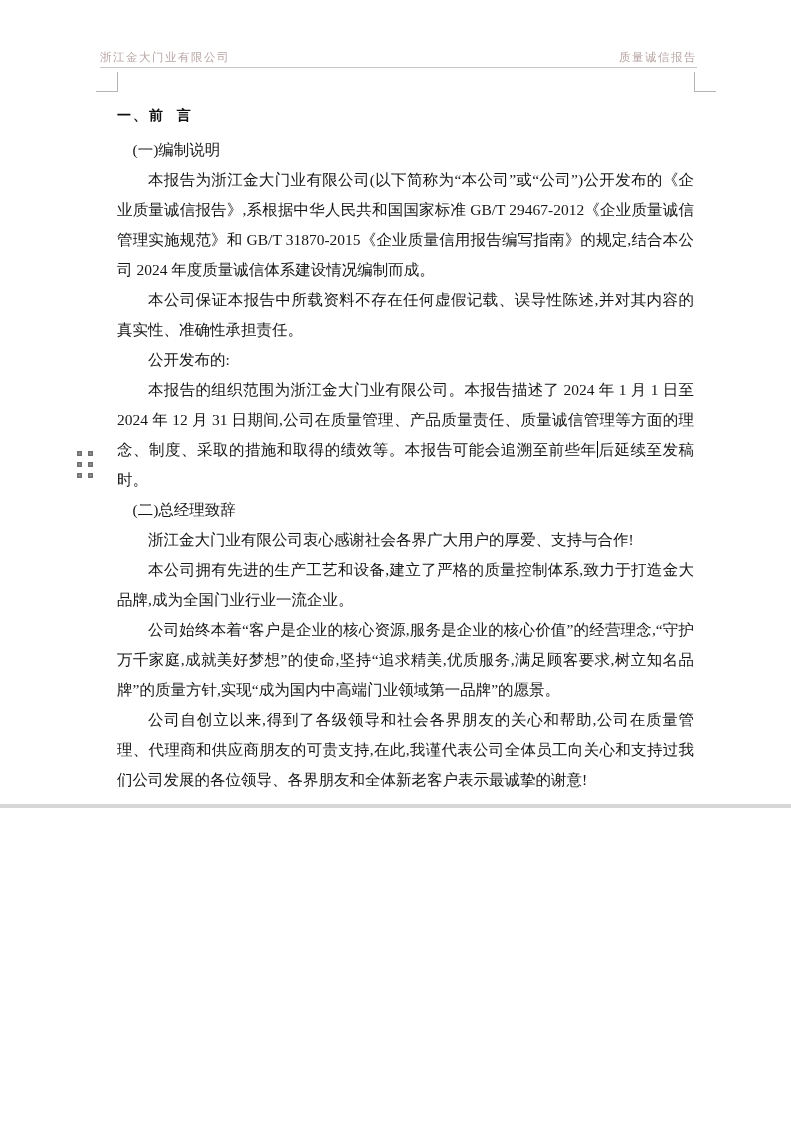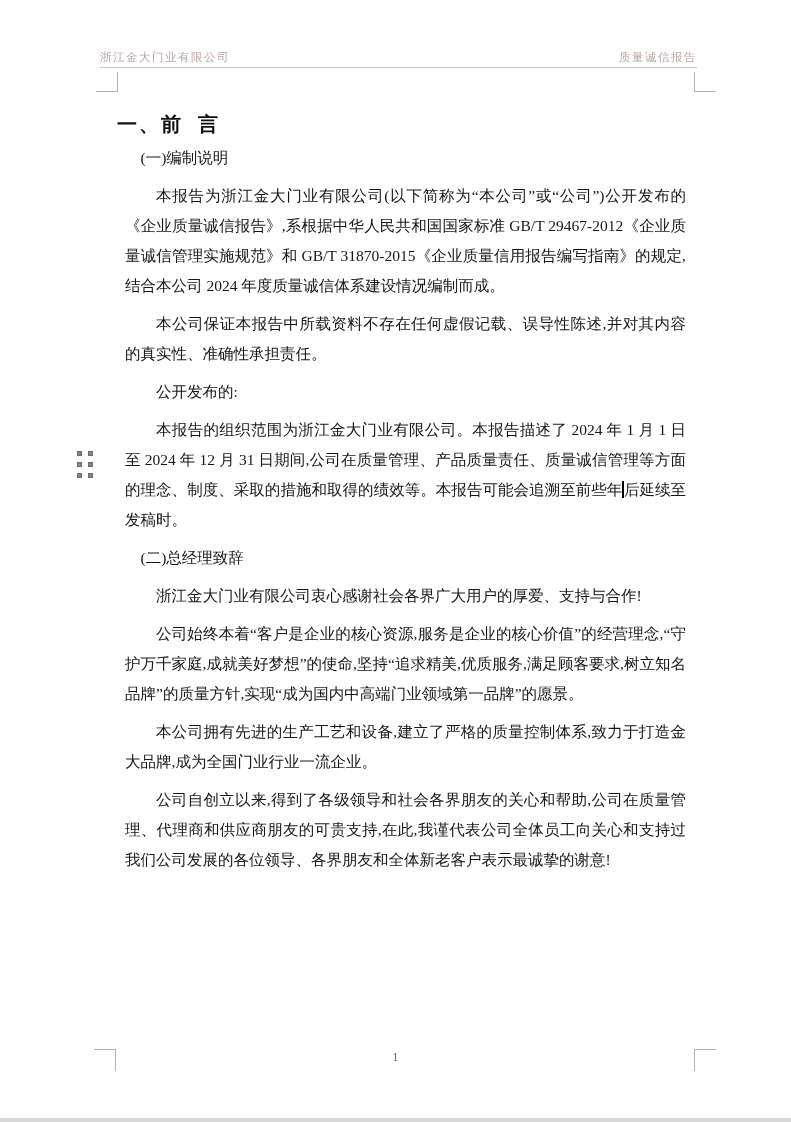--- a/index.html
+++ b/index.html
@@ -1,44 +1,44 @@
 <!DOCTYPE html>
 <html><head>
 <meta charset="utf-8">
 <style>
   html,body{margin:0;padding:0;background:#ffffff;}
   .page{
-    position:relative;width:791px;height:1122px;background:#ffffff;overflow:hidden;
+    position:relative;width:791px;height:808px;background:#ffffff;overflow:hidden;
     font-family:"Liberation Serif","DejaVu Serif",serif;color:#141414;
   }
   
   .doc-header{
     position:absolute;left:100px;right:94px;top:50px;
     display:flex;justify-content:space-between;align-items:flex-end;
     font-size:11.5px;letter-spacing:1.5px;color:#b9a7a5;
   }
   .header-rule{position:absolute;left:100px;right:94px;top:67px;height:0;border-top:1px solid #c6c6c6;}
   
   .crop{position:absolute;width:21px;height:19px;}
   .crop.tl{left:96px;top:72px;border-right:1px solid #b4b4b4;border-bottom:1px solid #b4b4b4;}
   .crop.tr{left:694px;top:72px;border-left:1px solid #b4b4b4;border-bottom:1px solid #b4b4b4;}
   .crop.bl{left:94px;top:1049px;height:21px;border-right:1px solid #b4b4b4;border-top:1px solid #b4b4b4;}
   .crop.br{left:694px;top:1049px;height:21px;border-left:1px solid #b4b4b4;border-top:1px solid #b4b4b4;}
   
   .doc-title{
     position:absolute;left:117px;top:98px;
     font-family:"Liberation Sans","DejaVu Sans",sans-serif;
-    font-weight:bold;font-size:20px;color:#0f0f0f;white-space:pre;letter-spacing:2px;
+    font-weight:bold;font-size:14px;color:#0f0f0f;white-space:pre;letter-spacing:2px;
   }
   
   .doc-body{
     position:absolute;left:117px;top:135px;width:577px;
     font-size:15.5px;line-height:30px;text-align:justify;color:#161616;
   }
-  .doc-body p{margin:8px;text-indent:2em;}
+  .doc-body p{margin:0;text-indent:2em;}
   .doc-body p.h2{text-indent:1em;}
   .doc-body p.noindent{text-indent:0;}
   .url{
     text-decoration:underline wavy #d93a30;
     text-decoration-thickness:1px;text-underline-offset:4px;text-decoration-skip-ink:none;
     letter-spacing:.4px;
   }
   .caret{display:inline-block;width:1.5px;height:17px;background:#000;vertical-align:-3px;}
   
   .drag-handle{
@@ -72,22 +72,22 @@
   <h1 class="doc-title">一、前  言</h1>
 
   <div class="doc-body">
     <p class="h2">(一)编制说明</p>
     <p>本报告为浙江金大门业有限公司(以下简称为“本公司”或“公司”)公开发布的《企业质量诚信报告》,系根据中华人民共和国国家标准 GB/T 29467-2012《企业质量诚信管理实施规范》和 GB/T 31870-2015《企业质量信用报告编写指南》的规定,结合本公司 2024 年度质量诚信体系建设情况编制而成。</p>
     <p>本公司保证本报告中所载资料不存在任何虚假记载、误导性陈述,并对其内容的真实性、准确性承担责任。</p>
     <p>公开发布的:</p>
     <p><span>本报告的组织范围为浙江金大门业有限公司。本报告描述了 2024 年 1 月 1 日至 2024 年 12 月 31 日期间,公司在质量管理、产品质量责任、质量诚信管理等方面的理念、制度、采取的措施和取得的绩效等。本报告可能会追溯至前些年</span><span class="caret"></span><span>后延续至发稿时。</span></p>
     <p class="h2">(二)总经理致辞</p>
     <p>浙江金大门业有限公司衷心感谢社会各界广大用户的厚爱、支持与合作!</p>
+    <p>本公司拥有先进的生产工艺和设备,建立了严格的质量控制体系,致力于打造金大品牌,成为全国门业行业一流企业。</p>
     <p>公司始终本着“客户是企业的核心资源,服务是企业的核心价值”的经营理念,“守护万千家庭,成就美好梦想”的使命,坚持“追求精美,优质服务,满足顾客要求,树立知名品牌”的质量方针,实现“成为国内中高端门业领域第一品牌”的愿景。</p>
-    <p>本公司拥有先进的生产工艺和设备,建立了严格的质量控制体系,致力于打造金大品牌,成为全国门业行业一流企业。</p>
     <p>公司自创立以来,得到了各级领导和社会各界朋友的关心和帮助,公司在质量管理、代理商和供应商朋友的可贵支持,在此,我谨代表公司全体员工向关心和支持过我们公司发展的各位领导、各界朋友和全体新老客户表示最诚挚的谢意!</p>
   </div>
 
   <div class="drag-handle">
     <i></i>
       <i></i>
     <i></i>
       <i></i>
     <i></i>
       <i></i>

